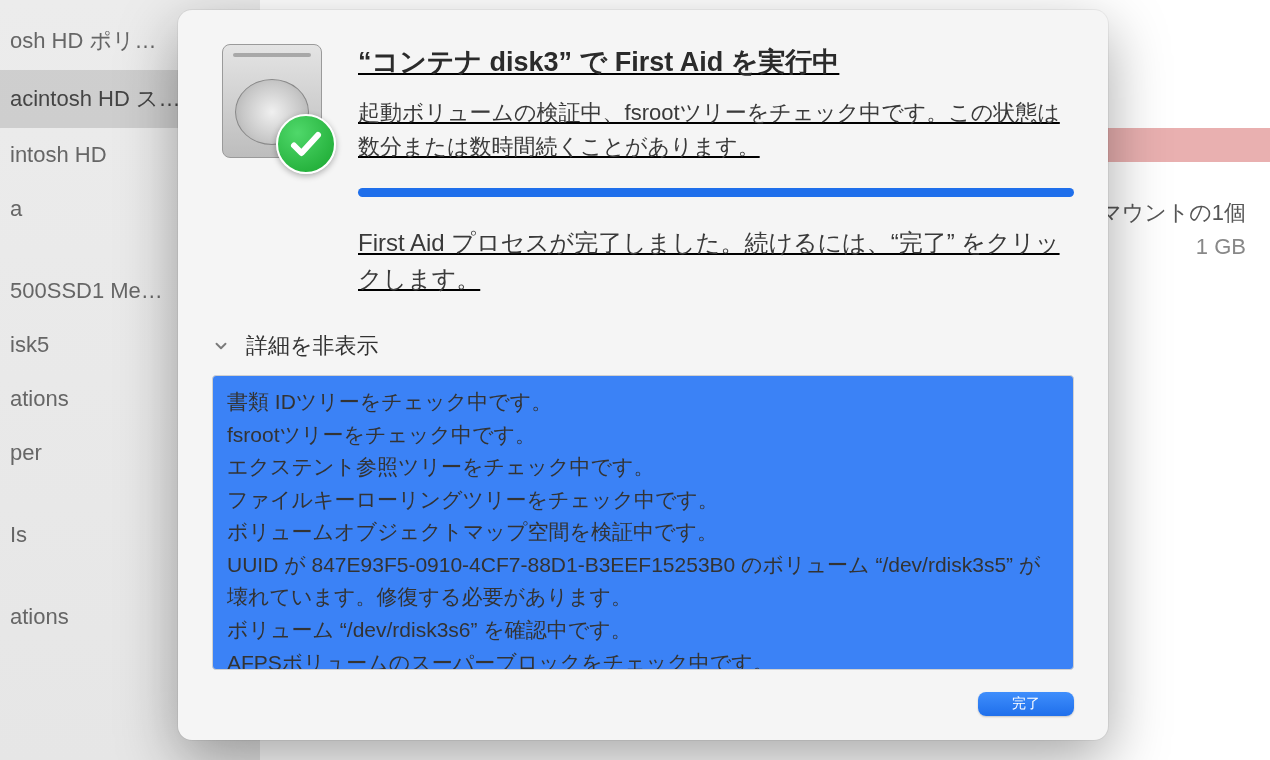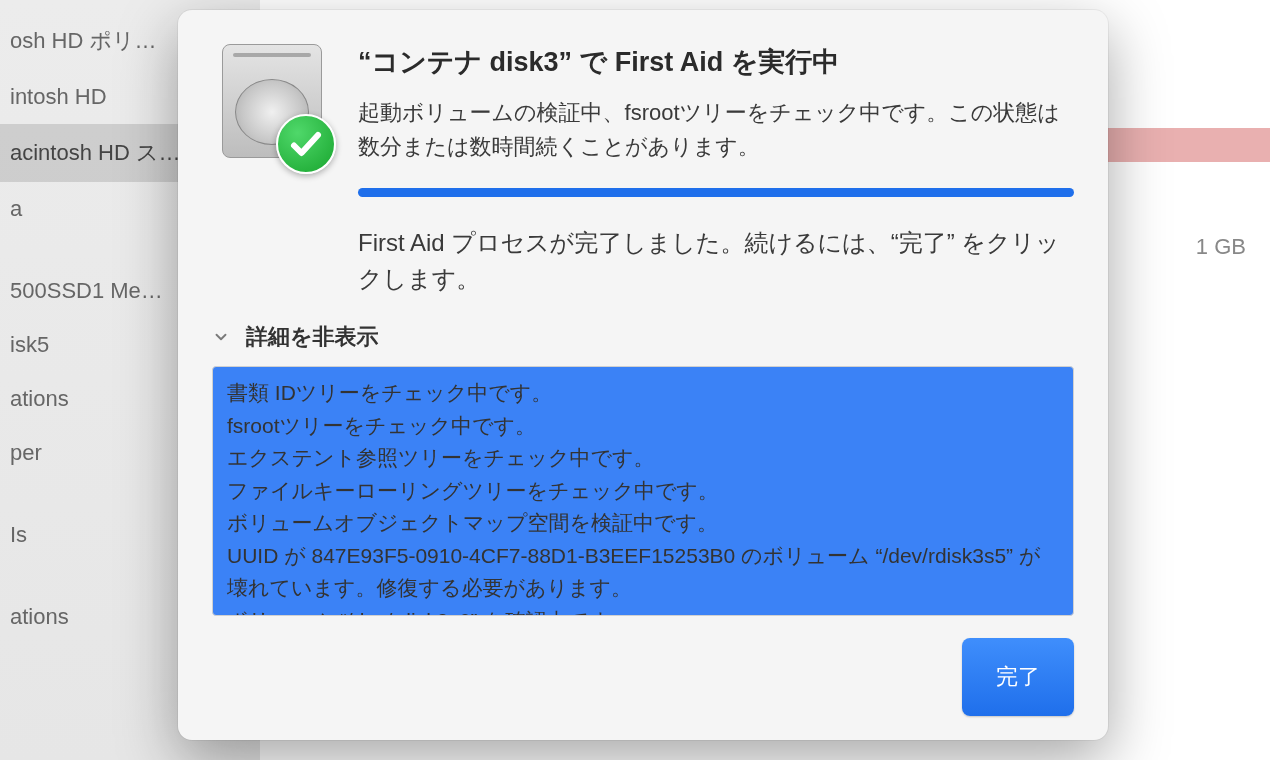--- a/index.html
+++ b/index.html
@@ -103,21 +103,21 @@
     right: -4px; bottom: -10px;
     width: 60px; height: 60px;
     border-radius: 50%;
     background: radial-gradient(circle at 35% 30%, #4fd86a, #18a52e);
     border: 2px solid #fff;
     box-shadow: 0 2px 6px rgba(0,0,0,0.3);
     display:flex; align-items:center; justify-content:center;
   }
   .check-badge svg { width: 36px; height: 36px; }
 
-  .dlg-head-text { flex: 1; }
+  .dlg-head-text { flex: 1; text-decoration: underline; }
   .dlg-title {
     font-size: 27px;
     font-weight: 700;
     color: #2b2b2b;
     margin-bottom: 16px;
   }
   .dlg-sub {
     font-size: 22px;
     color: #3a3a3a;
     line-height: 1.55;
@@ -130,27 +130,26 @@
     width: 100%;
   }
   .dlg-status {
     margin-top: 28px;
     font-size: 24px;
     color: #3a3a3a;
     line-height: 1.5;
   }
 
   .details-toggle {
-    margin-top: 25px;
+    margin-top: 34px;
     display: flex;
     align-items: center;
     gap: 16px;
     cursor: pointer;
     user-select: none;
-    font-weight: bold;
   }
   .chev { width: 18px; height: 18px; color: #7a7a7a; }
   .details-label { font-size: 22px; color: #333; }
 
   .log {
     margin-top: 14px;
     flex: 1;
     border: 1px solid #d0d0d0;
     background: #3b82f6;
     border-radius: 4px;
@@ -166,46 +165,47 @@
   .dlg-footer {
     margin-top: 22px;
     display: flex;
     justify-content: flex-end;
   }
   .done-btn {
     background: linear-gradient(#3f8efc,#1f6feb);
     color: #fff;
     border: none;
     border-radius: 8px;
-    font-size: 22px;
-    padding: 24px 34px;
+    font-size: 14px;
+    padding: 3px 34px;
     cursor: pointer;
     box-shadow: 0 1px 2px rgba(0,0,0,0.2);
   }
 </style>
 </head>
 <body>
 
 <div class="bg-sidebar">
   <div class="item">osh HD  ポリ…</div>
+  <div class="item sel">acintosh HD  ス…</div>
   <div class="item">intosh HD</div>
-  <div class="item sel">acintosh HD  ス…</div>
   <div class="item">a</div>
   <div class="item"></div>
   <div class="item">500SSD1 Me…</div>
   <div class="item">isk5</div>
   <div class="item">ations</div>
   <div class="item">per</div>
   <div class="item"></div>
   <div class="item">Is</div>
   <div class="item"></div>
   <div class="item">ations</div>
 </div>
 <div class="bg-right">
   <div class="redbar"></div>
+  <div class="info1">マウントの1個</div>
   <div class="info2">1 GB</div>
 </div>
 
 <div class="dialog">
 
   <div class="dlg-head">
     <div class="dlg-icon">
       <div class="disk-body"></div>
       <div class="check-badge">
         <svg viewBox="0 0 24 24" fill="none" stroke="#fff" stroke-width="4" stroke-linecap="round" stroke-linejoin="round">

